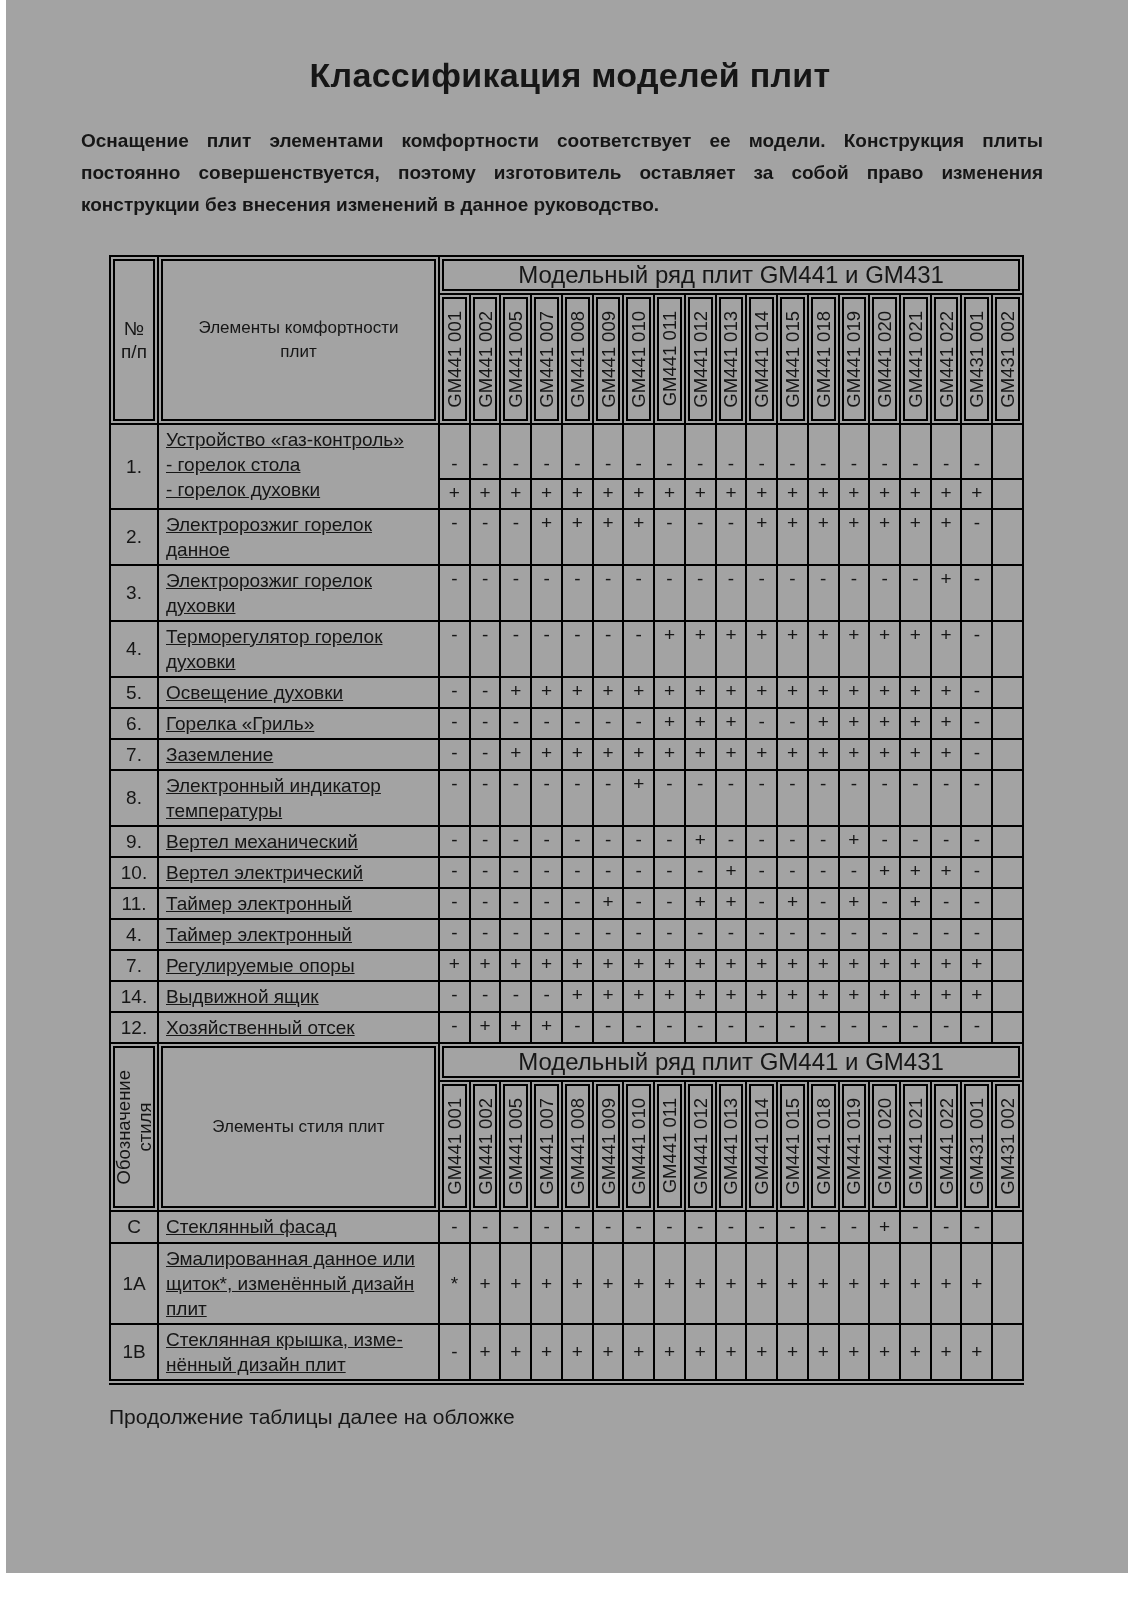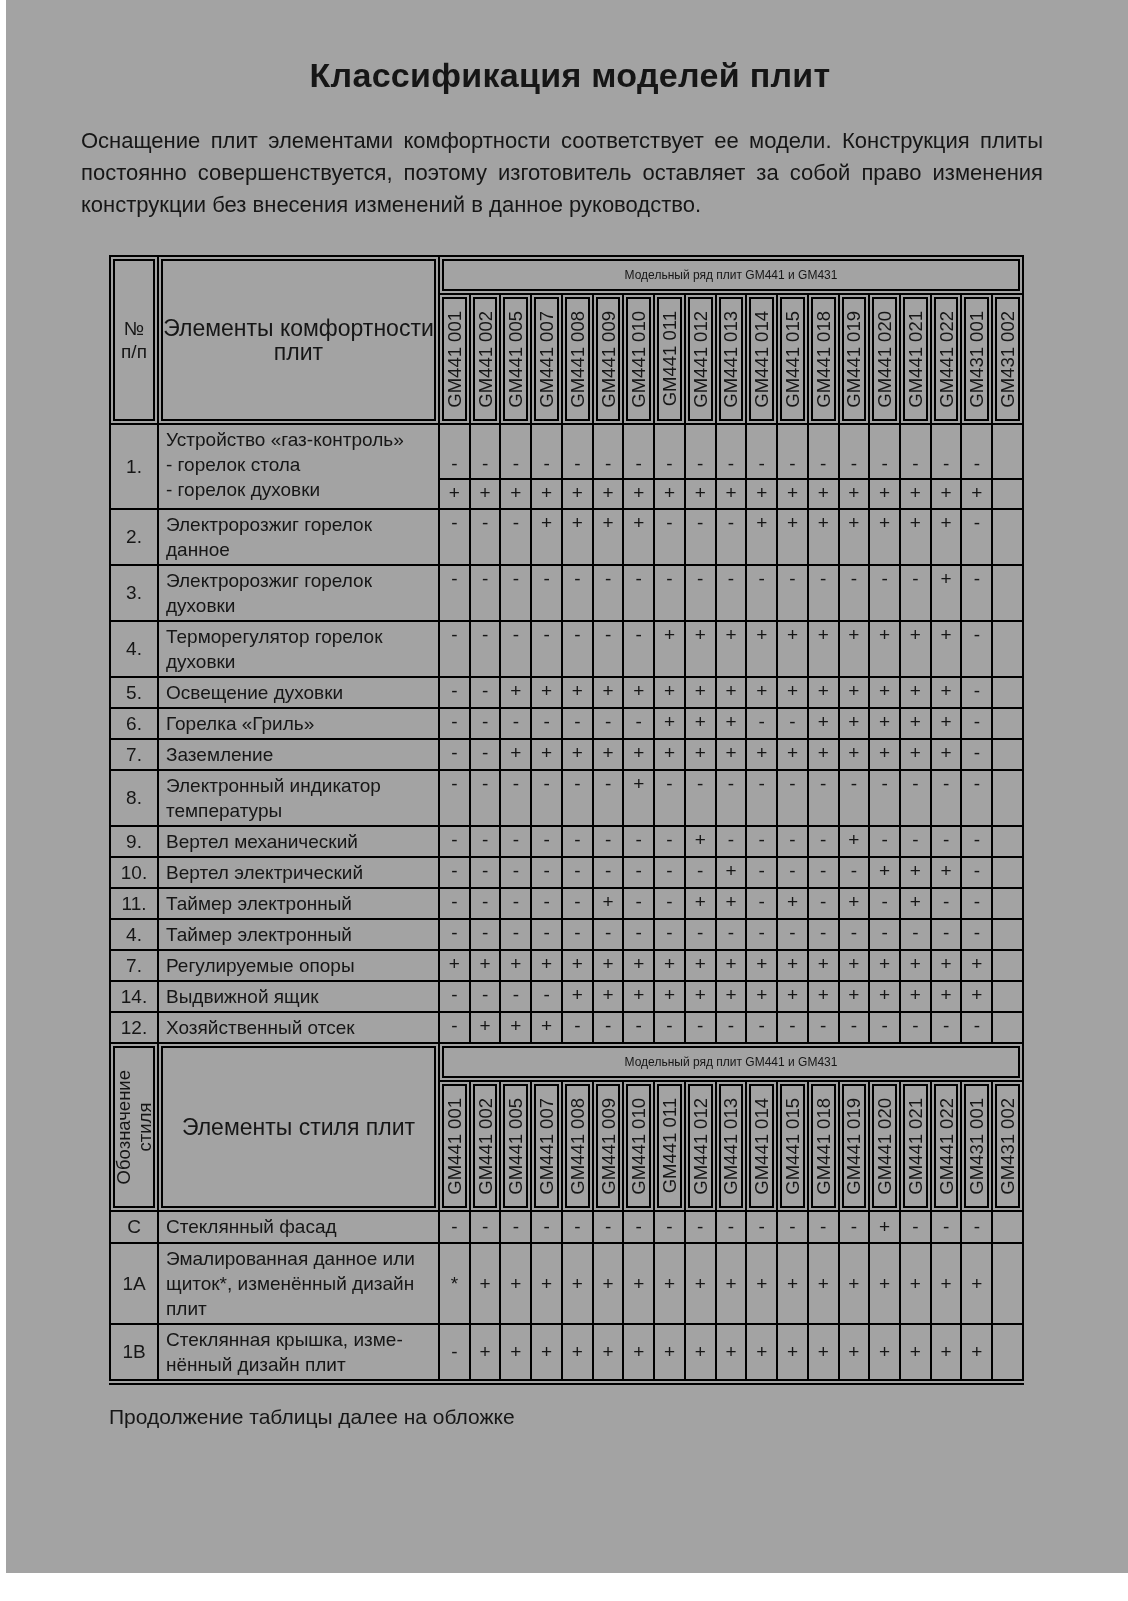--- a/index.html
+++ b/index.html
@@ -1,32 +1,32 @@
 <!DOCTYPE html>
 <html><head>
 <meta charset="utf-8">
 <style>
   html,body{margin:0;padding:0;background:#fff;}
   body{width:1128px;height:1601px;font-family:"Liberation Sans",sans-serif;color:#161616;}
   .page{position:relative;width:1128px;height:1573px;background:#a3a3a3;overflow:hidden;margin-left:6px;}
   .title{margin:56px 0 0 0;text-align:center;font-size:34px;font-weight:bold;letter-spacing:.3px;}
-  .intro{width:962px;margin:30px 0 0 75px;font-size:22px;font-weight:normal;line-height:32px;text-align:justify;}
+  .intro{width:962px;margin:30px 0 0 75px;font-size:19px;font-weight:bold;line-height:32px;text-align:justify;}
   .twrap{margin:34px 0 0 103px;width:915px;border-bottom:2.5px solid #000;padding-bottom:2px;}
   table.gm{border-collapse:collapse;table-layout:fixed;width:915px;border:2.5px solid #000;}
   table.gm td{border:2px solid #000;overflow:hidden;}
   
   .hcell{position:relative;padding:0;}
   .hcell .box{position:absolute;inset:2px;border:2px solid #000;display:flex;align-items:center;justify-content:center;text-align:center;}
-  .band .box{font-size:12px;}
-  .colh .box{font-size:23px;line-height:24px;}
+  .band .box{font-size:24px;}
+  .colh .box{font-size:17px;line-height:24px;}
   .numh .box{font-size:19px;line-height:23px;white-space:pre-line;}
   .vt{writing-mode:vertical-rl;transform:rotate(180deg);white-space:pre;font-size:18.5px;line-height:21px;}
   
   .num{text-align:center;vertical-align:middle;font-size:19px;padding:0;}
-  .lbl{padding:2px 6px 2px 7px;font-size:19px;line-height:25px;vertical-align:top;}
+  .lbl{padding:2px 6px 2px 7px;font-size:19px;line-height:25px;vertical-align:top;text-decoration:underline;}
   .val{text-align:center;font-size:19px;vertical-align:top;padding:2px 0 0 0;}
   .vbot{vertical-align:bottom;padding:0 0 3px 0;}
   .vmid{vertical-align:middle;padding:0;}
   .caption{margin:20px 0 0 103px;width:915px;font-size:21px;}
 </style>
 </head>
 <body>
 
 <div class="page">
   <h1 class="title">Классификация моделей плит</h1>

